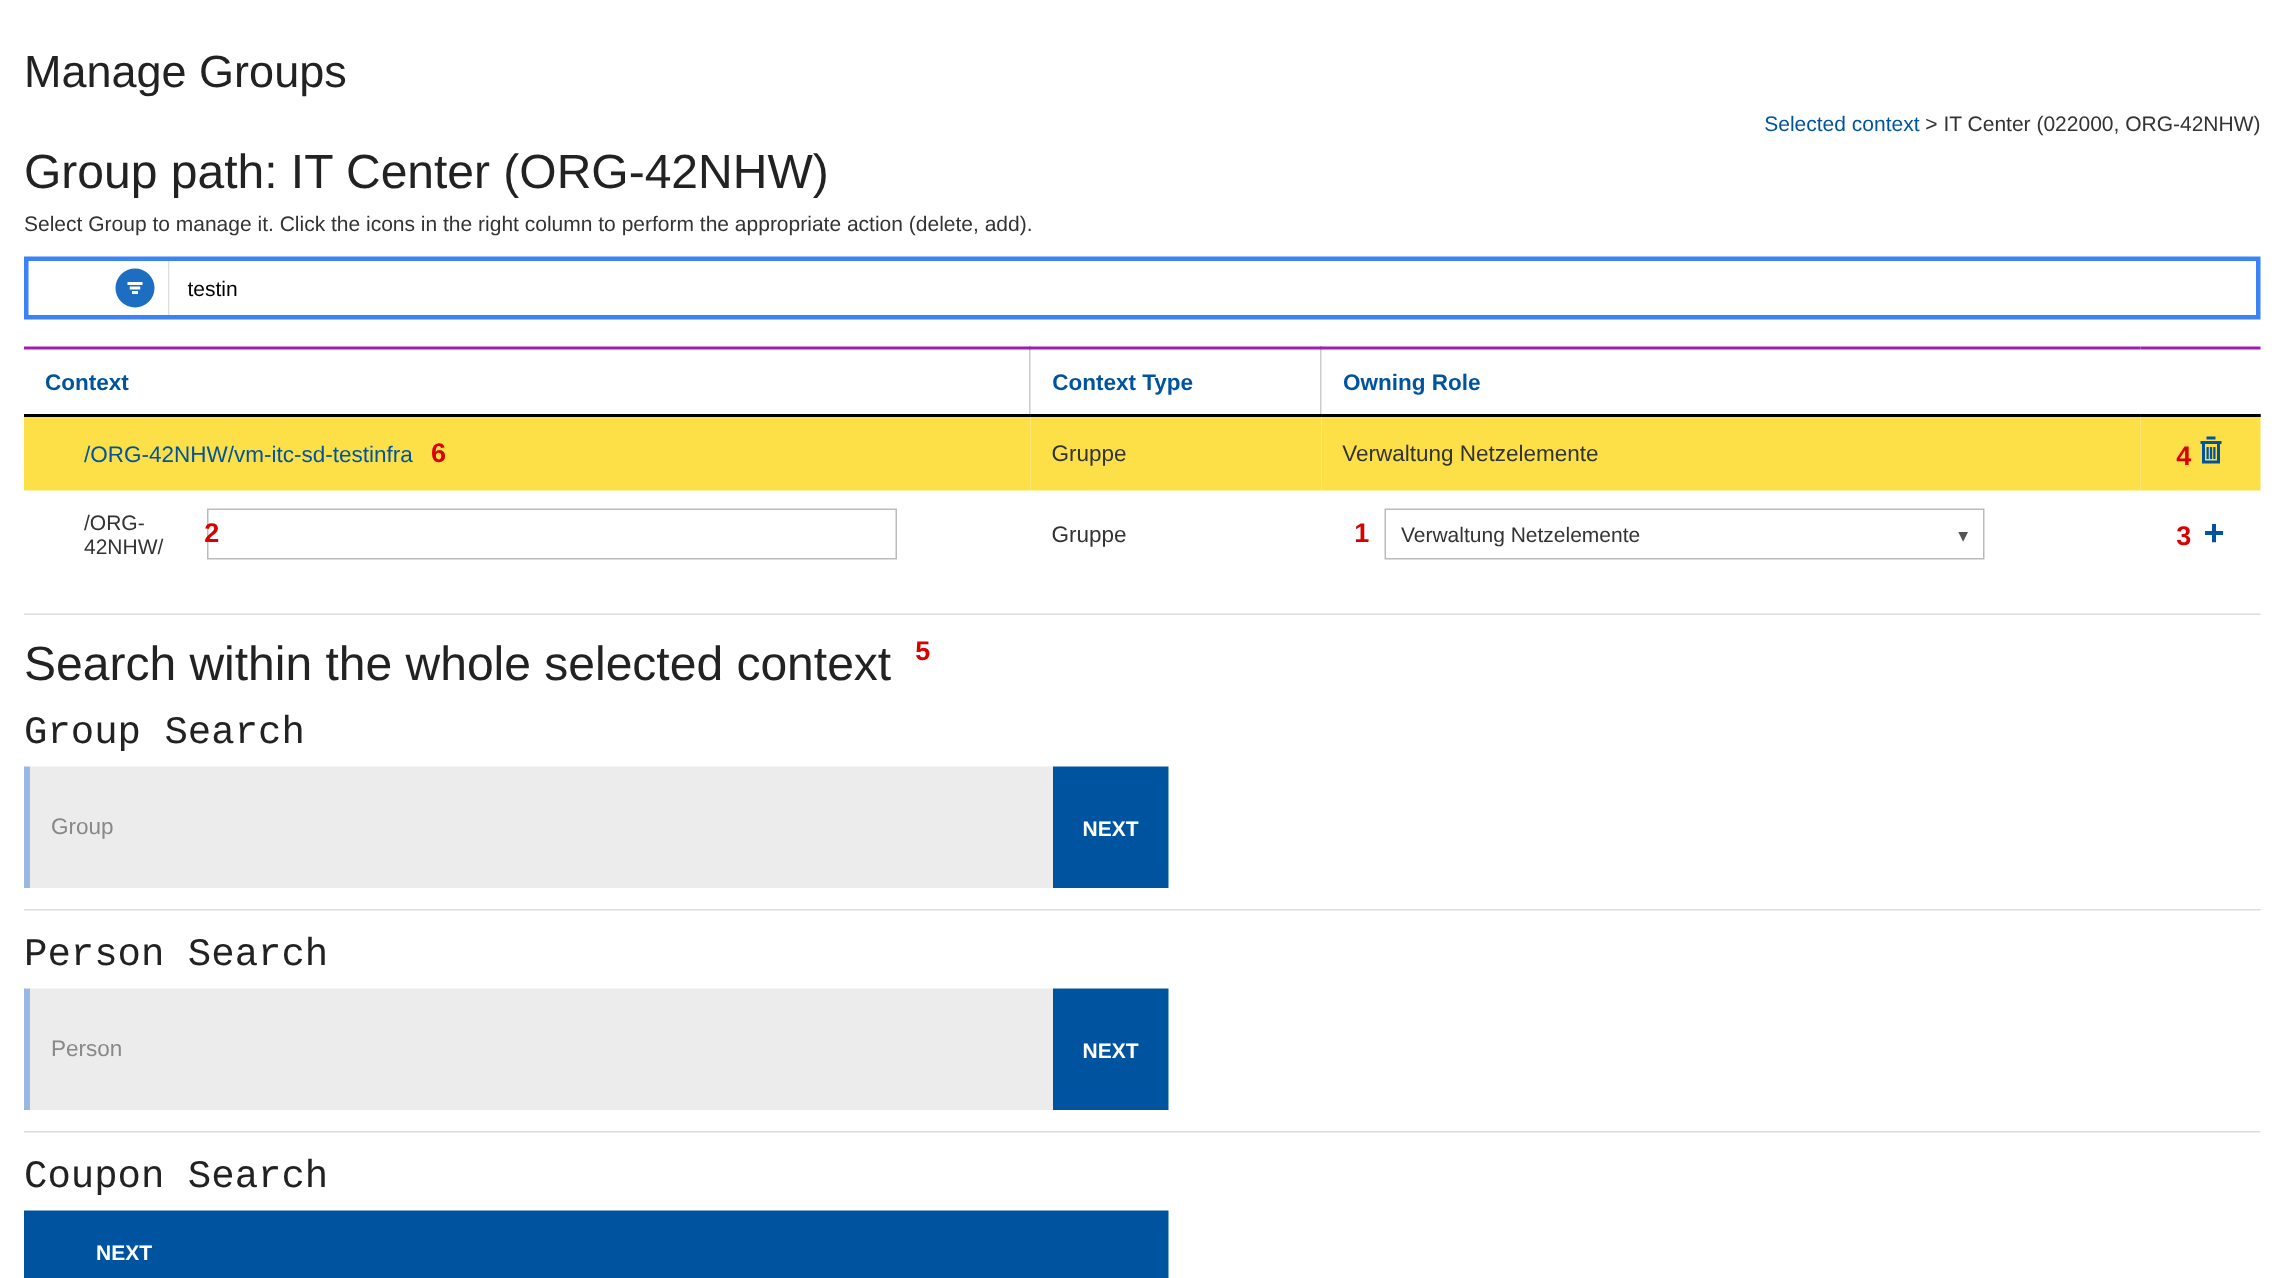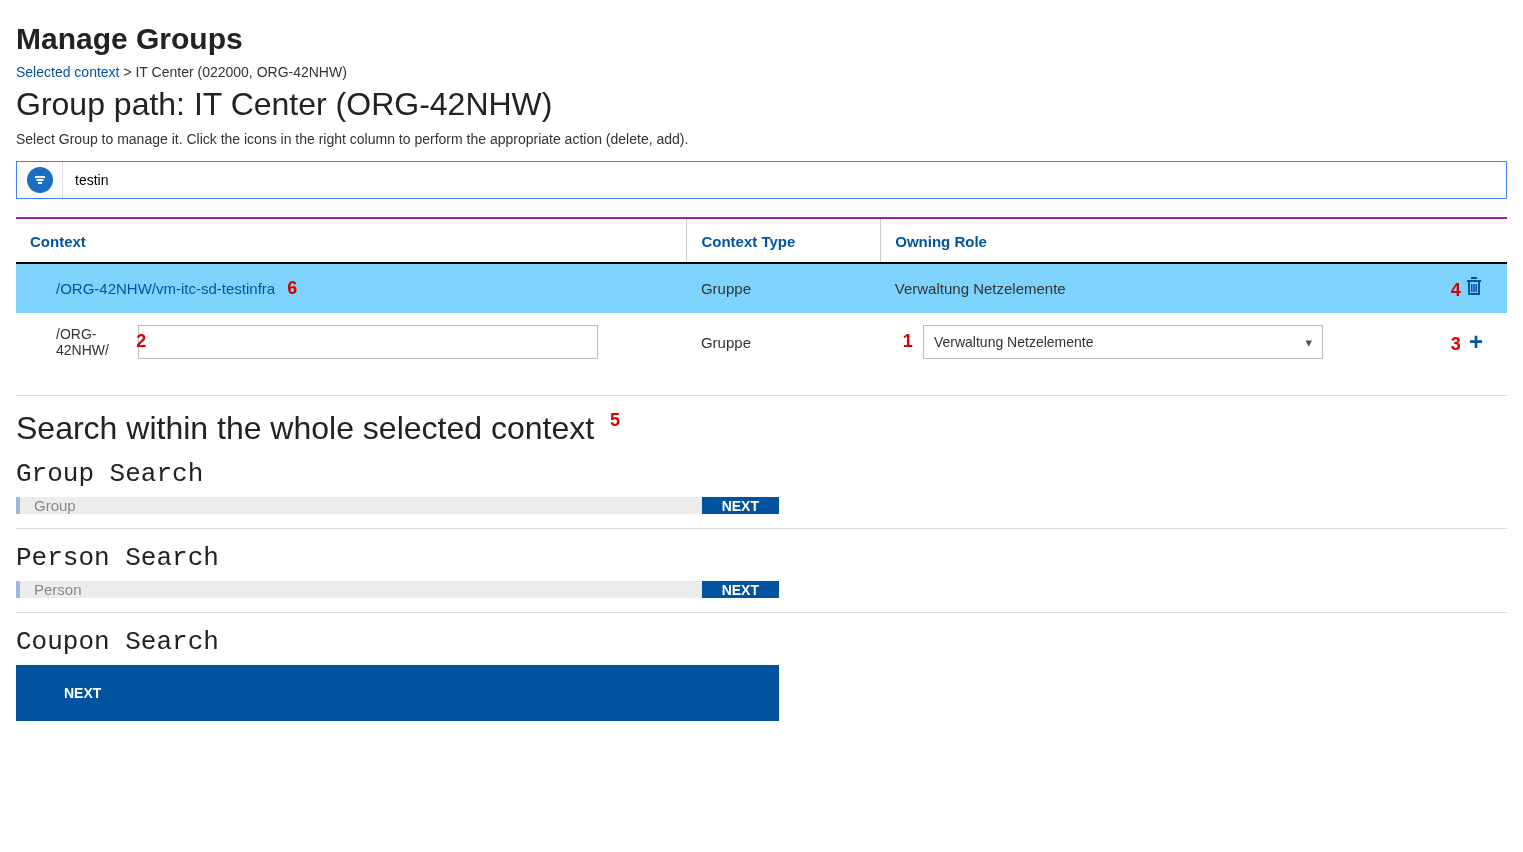--- a/index.html
+++ b/index.html
@@ -5,55 +5,57 @@
   * { box-sizing: border-box; }
   body {
     font-family: Arial, Helvetica, sans-serif;
     margin: 0;
     padding: 16px;
     color: #333;
     background: #fff;
   }
   h1 {
     font-size: 30px;
-    font-weight: 700;
-    margin: 6px 0 8px 0;
+    font-weight: 400;
+    margin: 16px 0 8px 0;
     color: #222;
   }
   h2 {
     font-size: 32px;
     font-weight: 400;
     margin: 6px 0 8px 0;
     color: #222;
   }
   h3 {
     font-size: 26px;
     font-weight: 400;
     margin: 12px 0 8px 0;
     color: #222;
     font-family: Liberation Mono, monospace;
   }
   .breadcrumb {
     font-size: 14px;
     margin-bottom: 6px;
+    text-align: right;
   }
   .breadcrumb a {
     color: #00549f;
     text-decoration: none;
   }
   .help-text {
     font-size: 14px;
     color: #333;
     margin-bottom: 14px;
   }
   .filter-row {
     display: flex;
     align-items: stretch;
-    border: 1px solid #3b82f6;
+    border: 3px solid #3b82f6;
     margin-bottom: 18px;
+    padding-left: 48px;
   }
   .filter-icon-box {
     width: 46px;
     display: flex;
     align-items: center;
     justify-content: center;
     border-right: 1px solid #ddd;
     background: #fff;
   }
   .filter-icon-circle {
@@ -87,21 +89,21 @@
     border-right: 1px solid #ccc;
     background: #fff;
   }
   table.context-table thead th:last-child { border-right: none; }
   table.context-table tbody td {
     padding: 12px 14px;
     font-size: 15px;
     vertical-align: middle;
   }
   table.context-table tbody tr:first-child td {
-    background: #7dd3fc;
+    background: #fde047;
   }
   .ctx-link { color: #00549f; text-decoration: none; }
   .red-marker {
     color: #d90000;
     font-weight: 700;
     font-size: 18px;
     margin-left: 8px;
   }
   .addrow-label {
     font-size: 14px;
@@ -148,21 +150,21 @@
     display: flex;
     width: 763px;
     border-left: 4px solid #9bb9e0;
     margin-bottom: 10px;
   }
   .search-input {
     flex: 1;
     border: none;
     outline: none;
     background: #ececec;
-    padding: 0 14px;
+    padding: 32px 14px;
     font-size: 15px;
     color: #333;
   }
   .search-input::placeholder { color: #888; }
   .next-btn {
     background: #00549f;
     color: #fff;
     border: none;
     padding: 0 20px;
     font-size: 14px;

